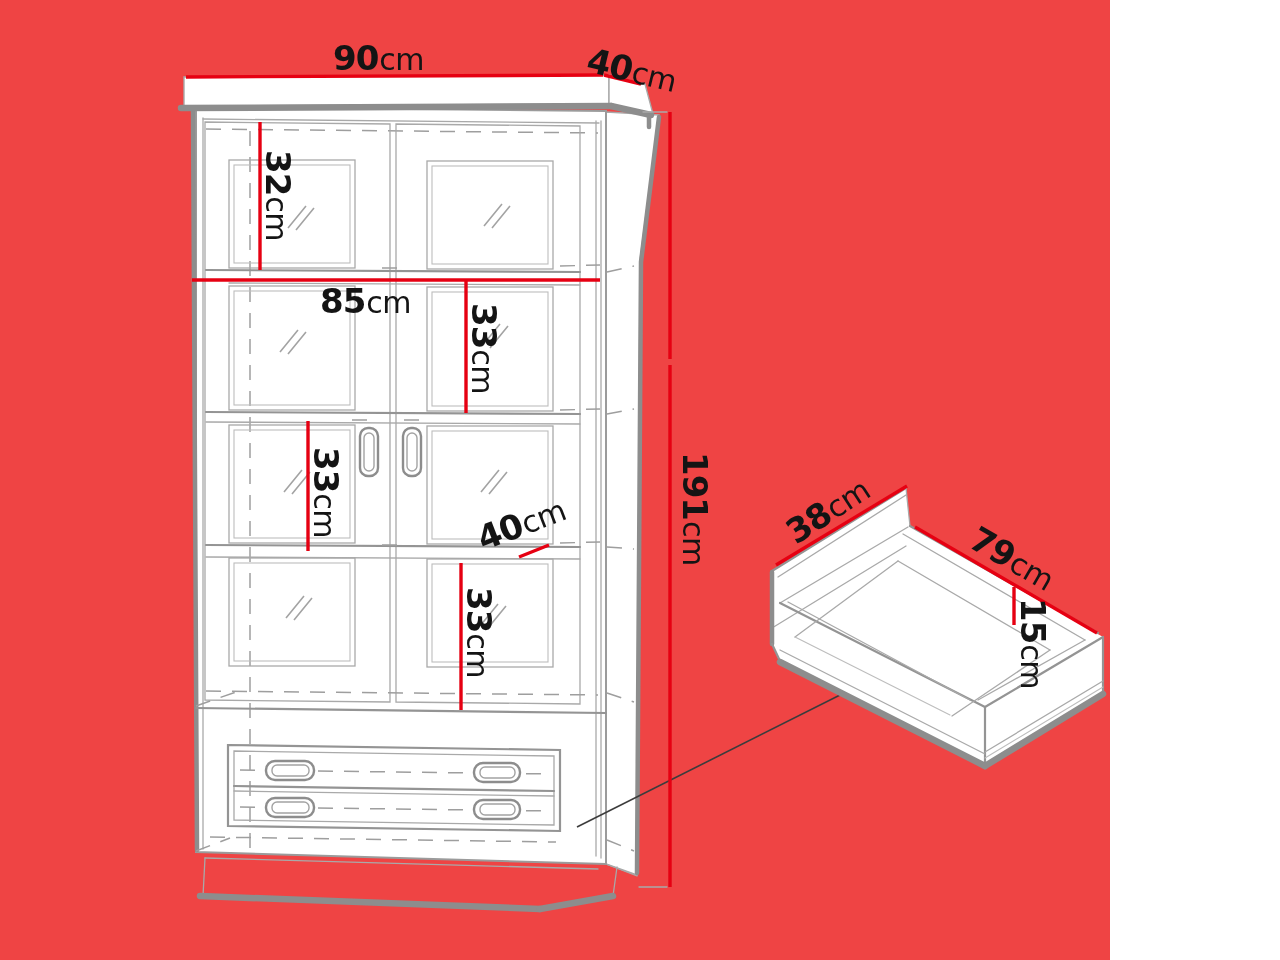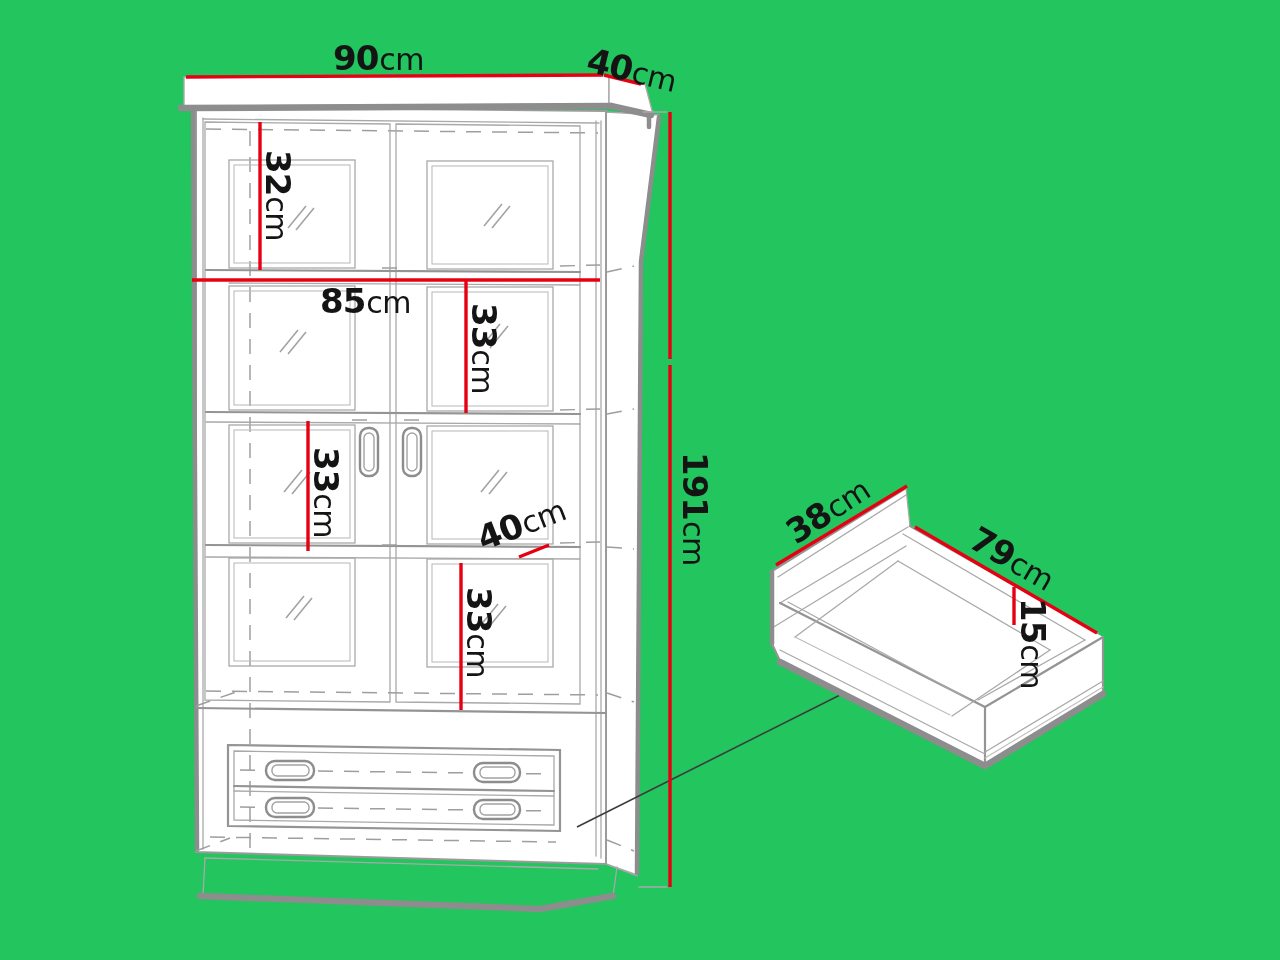--- a/index.html
+++ b/index.html
@@ -1,16 +1,16 @@
 <!DOCTYPE html>
 <html><head>
 <meta charset="utf-8">
 <style>
   html,body{margin:0;padding:0;background:#ffffff;}
-  .stage{position:relative;width:1280px;height:960px;background:#22c55e;overflow:hidden;
+  .stage{position:relative;width:1110px;height:960px;background:#ef4444;overflow:hidden;
          font-family:"DejaVu Sans","Liberation Sans",sans-serif;}
   svg{display:block}
   
   .face       {fill:#ffffff;stroke:#a9a9a9;stroke-width:1.4;}
   .facemid    {fill:#ffffff;stroke:#9b9b9b;stroke-width:2;}
   .thick      {fill:none;stroke:#8d8d8d;stroke-width:4.5;stroke-linecap:round;}
   .xthick     {fill:none;stroke:#8d8d8d;stroke-width:6.5;stroke-linecap:round;}
   .mid        {fill:none;stroke:#949494;stroke-width:2.2;stroke-linecap:round;}
   .thin       {fill:none;stroke:#a9a9a9;stroke-width:1.3;stroke-linecap:round;}
   .lighter    {fill:none;stroke:#bdbdbd;stroke-width:1.1;stroke-linecap:round;}

